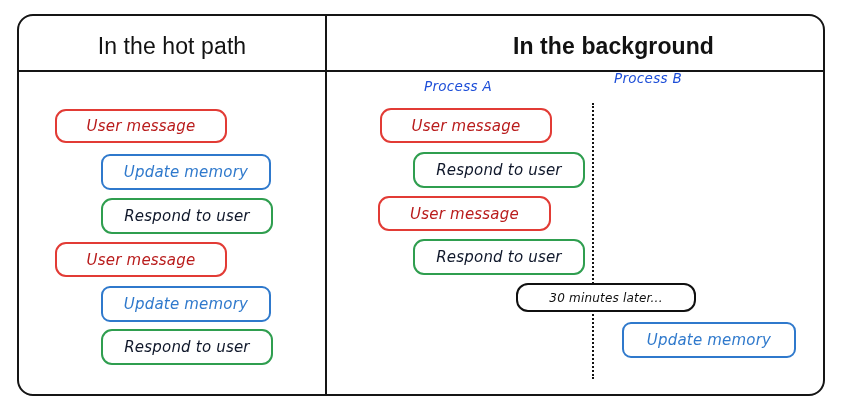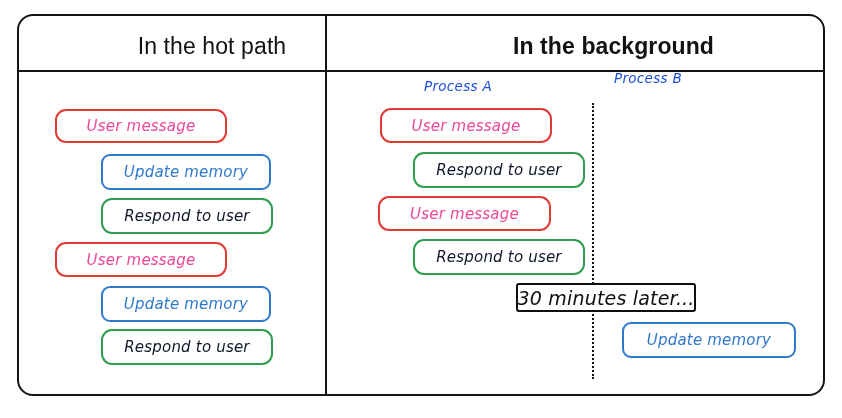--- a/index.html
+++ b/index.html
@@ -55,21 +55,21 @@
     display: flex;
     align-items: center;
     justify-content: center;
     font-family: "Liberation Sans", sans-serif;
     font-size: 23px;
     font-weight: 400;
     color: #121212;
     letter-spacing: 0.1px;
     white-space: nowrap;
   }
-  #header-hot  { left: 19px;  width: 306px; padding-left: 40px; }
+  #header-hot  { left: 19px;  width: 306px; }
   #header-bg   { left: 327px; width: 573px; font-weight: bold; }
 
   
   .process-label {
     position: absolute;
     font-family: "DejaVu Sans", sans-serif;
     font-size: 13.5px;
     font-style: italic;
     color: #1d4ed8;
     white-space: nowrap;
@@ -98,29 +98,29 @@
     background: #ffffff;
     display: flex;
     align-items: center;
     justify-content: center;
     font-family: "DejaVu Sans", sans-serif;
     font-size: 15px;
     font-style: italic;
     white-space: nowrap;
     letter-spacing: 0.2px;
   }
-  .node.red   { border-color: #e23b35; color: #ec4899; }
+  .node.red   { border-color: #e23b35; color: #b91c1c; }
   .node.blue  { border-color: #2f79cc; color: #2f79cc; border-radius: 9px; }
   .node.green { border-color: #2f9e4f; color: #0f172a; }
   .node.black {
     border-color: #101010;
     color: #101010;
     border-width: 2.8px;
-    border-radius: 3px;
-    font-size: 19px;
+    border-radius: 12px;
+    font-size: 12px;
   }
 </style>
 </head>
 <body>
 
 <div id="canvas">
 
   <div class="frame"></div>
   <div class="header-rule"></div>
   <div class="col-divider"></div>

